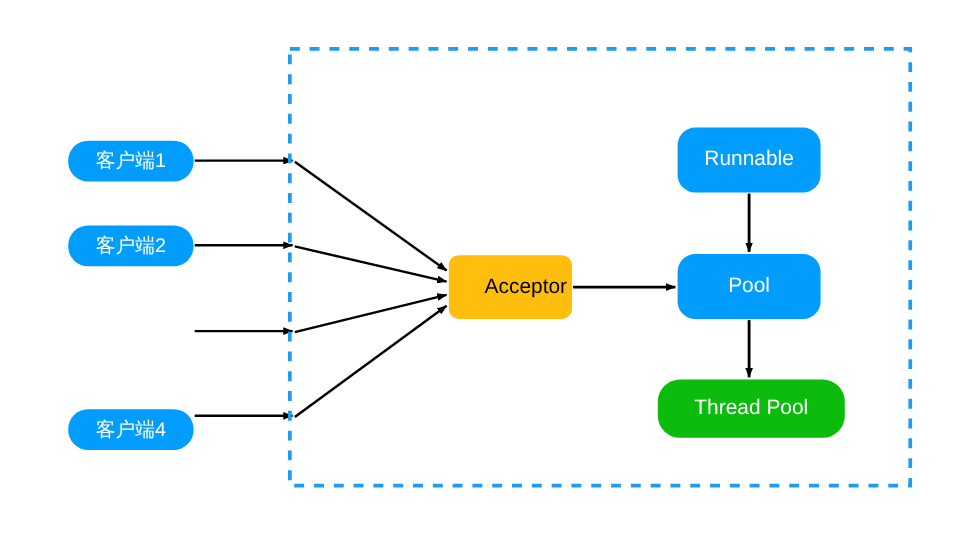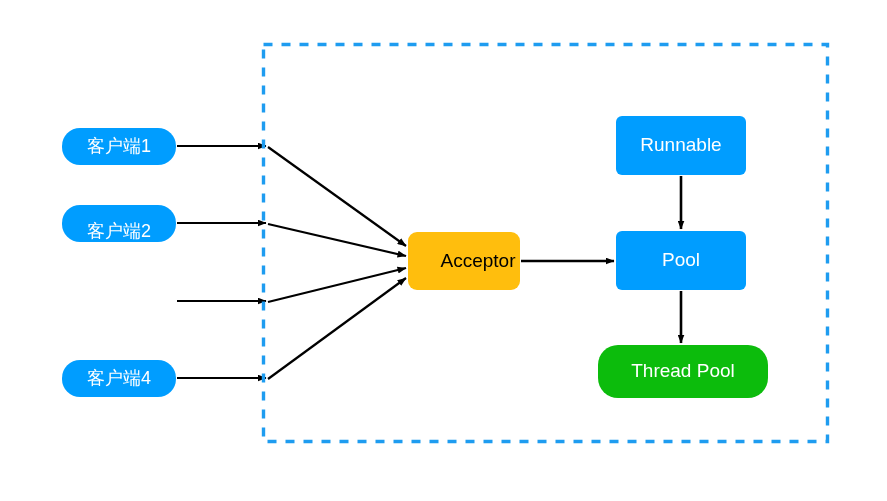--- a/index.html
+++ b/index.html
@@ -44,21 +44,21 @@
   .node-acceptor {
     background: #FFBE0D;
     color: #000000;
     font-size: 19px;
     border-radius: 9px;
   }
   .node-blue {
     background: #009DFF;
     color: #ffffff;
     font-size: 19px;
-    border-radius: 6px;
+    border-radius: 16px;
   }
   .node-green {
     background: #0CBC0C;
     color: #ffffff;
     font-size: 19px;
     border-radius: 20px;
   }
 </style>
 </head>
 <body>
@@ -88,26 +88,26 @@
 
     <line x1="681" y1="291" x2="681" y2="343" stroke="#000000" stroke-width="2.6" marker-end="url(#arrowhead)"></line>
 
     <rect x="263.5" y="44.5" width="564" height="397" fill="none" stroke="#1E9CF0" stroke-width="3.4" stroke-dasharray="9 9"></rect>
   </svg>
 
   <div class="node node-client" style="left:62px; top:128px; width:114px; height:37px;">
     <span>客户端1</span>
   </div>
 
-  <div class="node node-client" style="left:62px; top:205px; width:114px; height:37px;align-items:flex-end;">
+  <div class="node node-client" style="left:62px; top:205px; width:114px; height:37px;">
     <span>客户端2</span>
   </div>
 
 
-  <div class="node node-client" style="left:62px; top:360px; width:114px; height:37px;">
+  <div class="node node-client" style="left:62px; top:372px; width:114px; height:37px;">
     <span>客户端4</span>
   </div>
 
   <div class="node node-acceptor" style="left:408px; top:232px; width:112px; height:58px;padding-left:28px;">
     <span>Acceptor</span>
   </div>
 
   <div class="node node-blue" style="left:616px; top:116px; width:130px; height:59px;">
     <span>Runnable</span>
   </div>

